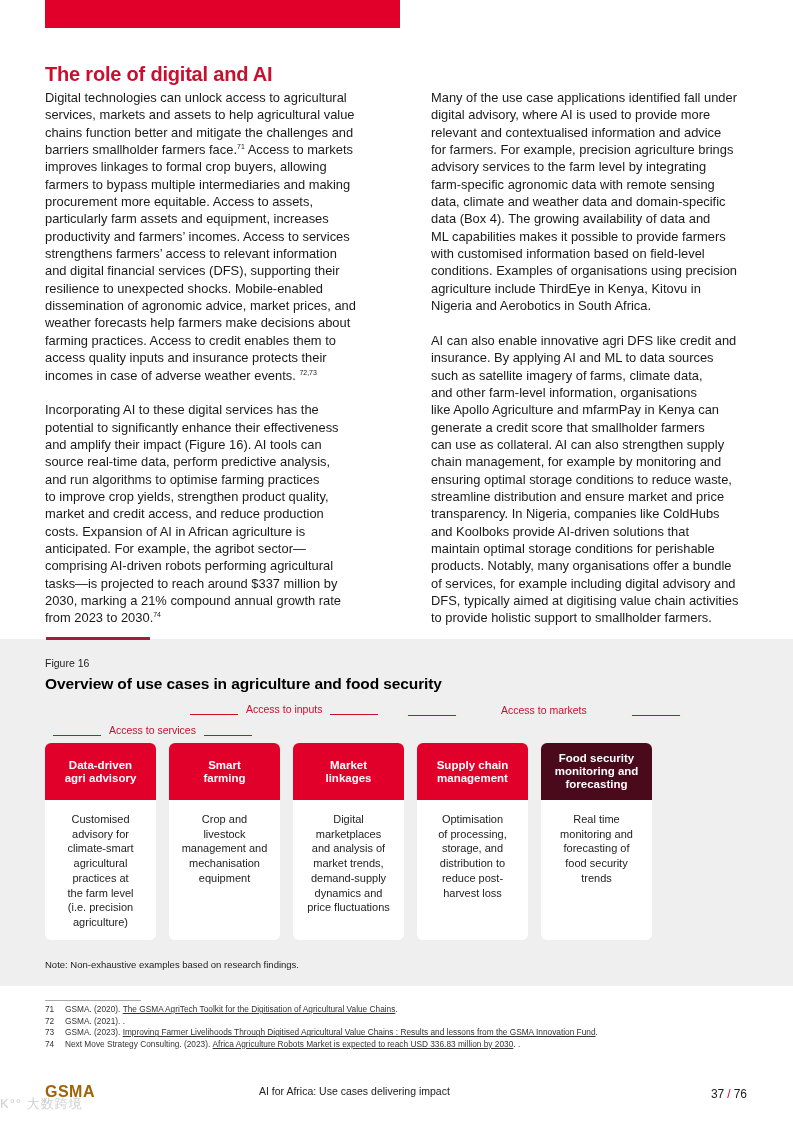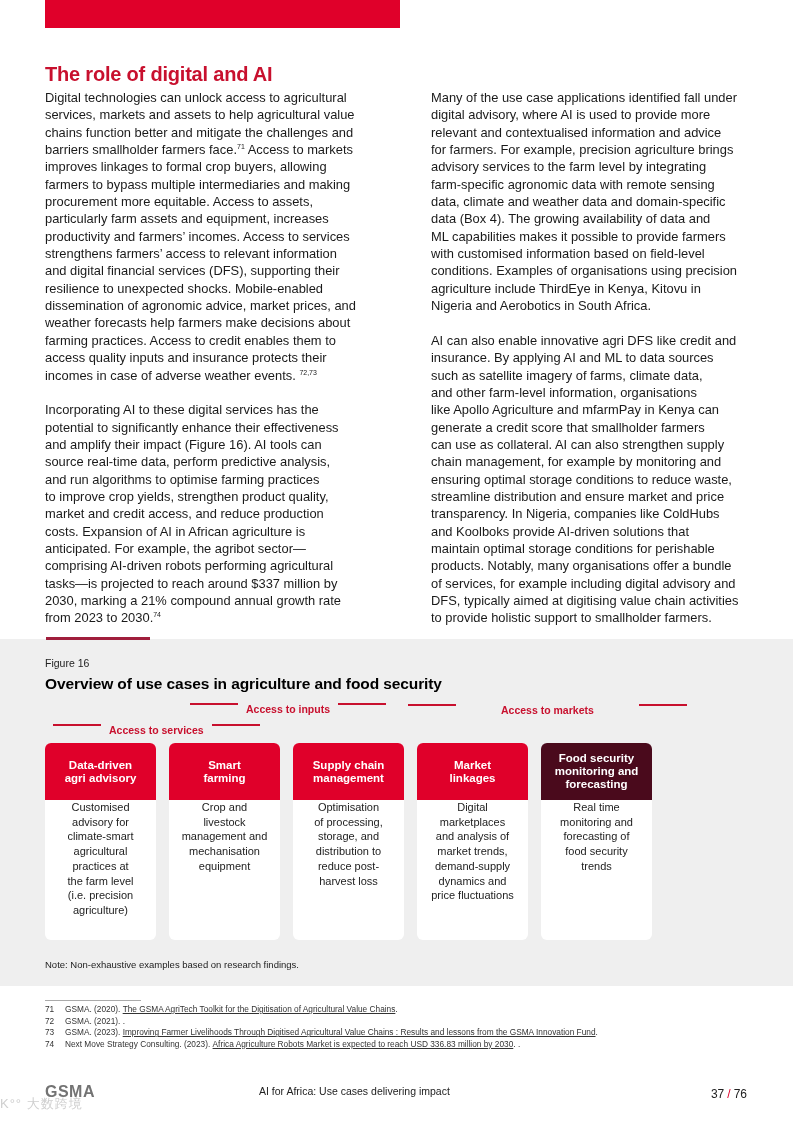--- a/index.html
+++ b/index.html
@@ -15,38 +15,38 @@
   .col.right { left: 407px; margin-left: 24px; }
   .col p { margin-bottom: 17.5px; white-space: pre-line; }
   sup { font-size: 7px; vertical-align: 5px; line-height: 0; }
 
   .figure-panel { position: absolute; left: 0; top: 639px; width: 793px; height: 347px; background: #efefef; }
   .figure-accent { position: absolute; left: 46px; top: 637px; width: 104px; height: 3px; background: #a01e3c; }
 
   .fig-label { position: absolute; left: 45px; top: 657px; font-size: 10.5px; color: #222; }
   .fig-title { position: absolute; left: 45px; top: 675px; font-size: 15.5px; font-weight: bold; color: #000000; letter-spacing: -0.1px; }
 
-  .group-label { position: absolute; font-size: 10.5px; font-weight: bold; color: #c8102e; display: flex; align-items: flex-start; gap: 8px; white-space: nowrap; }
+  .group-label { position: absolute; font-size: 10.5px; font-weight: normal; color: #c8102e; display: flex; align-items: flex-end; gap: 8px; white-space: nowrap; }
   .group-label .line { display: inline-block; width: 48px; height: 1.5px; background: #c8102e; }
 
   .cards { position: absolute; left: 45px; top: 743px; display: flex; gap: 13px; }
   .card { width: 111px; height: 197px; background: #ffffff; border-radius: 6px; overflow: hidden; display: flex; flex-direction: column; }
   .card-head { height: 57px; background: #e0002a; color: #fff; font-weight: bold; font-size: 11.5px; line-height: 13px; text-align: center; display: flex; align-items: center; justify-content: center; padding: 0 6px; white-space: pre-line; }
   .card-head.dark { background: #4a0a1c; }
-  .card-body { font-size: 11px; line-height: 14.7px; text-align: center; color: #222; white-space: pre-line; }
+  .card-body { padding-top: 12px; font-size: 11px; line-height: 14.7px; text-align: center; color: #222; white-space: pre-line; }
 
   .fig-note { position: absolute; left: 45px; top: 959px; font-size: 9.5px; color: #222; }
 
   .fn-rule { position: absolute; left: 45px; top: 1000px; width: 96px; height: 1px; background: #aaa; }
   .footnotes { position: absolute; left: 45px; top: 1004px; font-size: 8.3px; line-height: 11.6px; color: #333; }
   .fn { display: flex; white-space: nowrap; }
   .fn .num { width: 20px; }
   .fn .link { text-decoration: underline; }
 
-  .footer-logo { position: absolute; left: 45px; top: 1083px; font-size: 16px; font-weight: bold; color: #737373; letter-spacing: 0.5px; }
+  .footer-logo { position: absolute; left: 45px; top: 1083px; font-size: 16px; font-weight: bold; color: #a16207; letter-spacing: 0.5px; }
   .watermark { position: absolute; left: 0; top: 1095px; font-size: 13px; color: #cfcfcf; letter-spacing: 1px; }
   .footer-title { position: absolute; left: 259px; top: 1085px; font-size: 10.5px; color: #222; }
   .footer-page { position: absolute; right: 46px; top: 1087px; font-size: 12px; color: #222; }
   .footer-page .slash { color: #e0002a; margin: 0 3px; }
 </style>
 </head>
 <body>
 
 <div class="top-bar"></div>
 
@@ -156,41 +156,41 @@
   <div class="card">
     <div class="card-head">Smart
 farming</div>
     <div class="card-body">Crop and
 livestock
 management and
 mechanisation
 equipment</div>
   </div>
   <div class="card">
-    <div class="card-head">Supply chain
-management</div>
-    <div class="card-body">Optimisation
-of processing,
-storage, and
-distribution to
-reduce post-
-harvest loss</div>
-  </div>
-  <div class="card">
     <div class="card-head">Market
 linkages</div>
     <div class="card-body">Digital
 marketplaces
 and analysis of
 market trends,
 demand-supply
 dynamics and
 price fluctuations</div>
   </div>
   <div class="card">
+    <div class="card-head">Supply chain
+management</div>
+    <div class="card-body">Optimisation
+of processing,
+storage, and
+distribution to
+reduce post-
+harvest loss</div>
+  </div>
+  <div class="card">
     <div class="card-head dark">Food security
 monitoring and
 forecasting</div>
     <div class="card-body">Real time
 monitoring and
 forecasting of
 food security
 trends</div>
   </div>
 </div>

